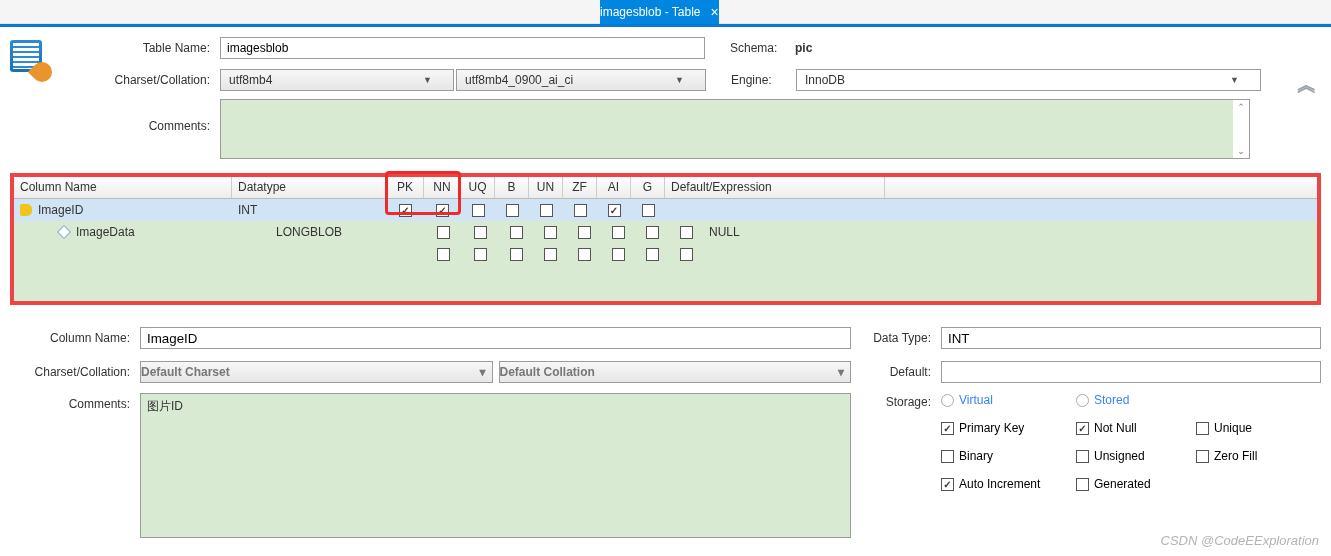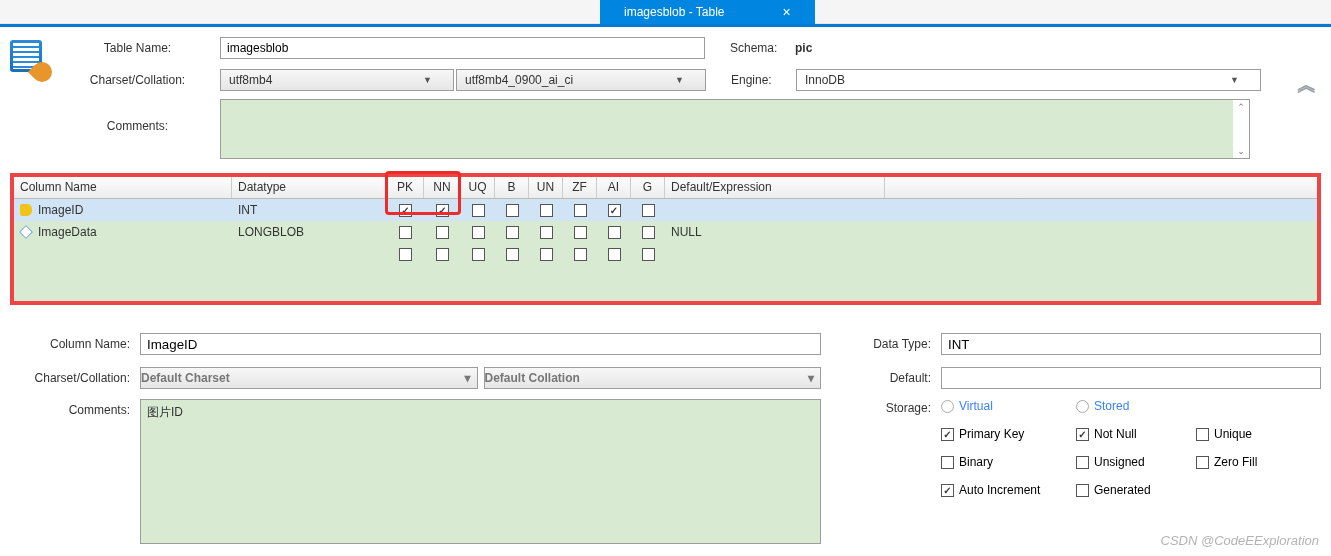--- a/index.html
+++ b/index.html
@@ -1,32 +1,32 @@
 <!DOCTYPE html>
 <html><head>
 <meta charset="utf-8">
 <style>
 * { box-sizing: border-box; margin: 0; padding: 0; }
 body { font-family: "Segoe UI", Tahoma, sans-serif; font-size: 12px; color: #333; background: #fff; width: 1331px; }
 .tab-bar { height: 24px; background: #f5f5f5; display: flex; align-items: center; border-bottom: 1px solid #e6e6e6; }
 .tab-spacer { width: 600px; height: 20px; }
-.tab-active { background: #0085e0; color: #fff; height: 24px; display: flex; align-items: center; padding: 0 24px; font-size: 12px; gap: 48px; }
+.tab-active { background: #0085e0; color: #fff; height: 24px; display: flex; align-items: center; padding: 0 0; font-size: 12px; }
 .tab-close { margin-left: 10px; font-size: 14px; cursor: pointer; }
 .blue-line { height: 3px; background: #0b78d1; }
 
 .header-row { display: flex; padding: 8px 10px 0 10px; }
 .icon-area { width: 55px; padding-top: 5px; }
 .table-icon { width: 38px; height: 38px; position: relative; }
 .table-icon .sheet { width: 32px; height: 32px; background: linear-gradient(#2b8bd6,#1a6fb5); border-radius: 3px; position: relative; }
 .table-icon .sheet::before { content:""; position:absolute; left:3px; top:3px; right:3px; bottom:3px; background: repeating-linear-gradient(#fff,#fff 3px,#2b8bd6 3px,#2b8bd6 5px); }
 .table-icon .wrench { position:absolute; right:-4px; bottom:-4px; width:20px; height:20px; background:#e8962b; border-radius:50% 50% 50% 0; transform:rotate(45deg); }
 
 .form-area { flex: 1; }
 .form-row { display: flex; align-items: center; min-height: 26px; margin-bottom: 6px; }
-.form-label { width: 155px; text-align: center; padding-right: 10px; font-size: 12px; }
+.form-label { width: 155px; text-align: right; padding-right: 10px; font-size: 12px; }
 .text-input { border: 1px solid #9c9c9c; height: 22px; padding: 2px 6px; font-size: 12px; background:#fff; }
 .text-input.tn { width: 485px; }
 .combo { border: 1px solid #9c9c9c; height: 22px; background: linear-gradient(#f7f7f7,#e6e6e6); display:flex; align-items:center; justify-content:space-between; padding: 0 21px 0 8px; font-size:12px; }
 .combo .arr { font-size:9px; color:#555; }
 .combo.c1 { width: 234px; }
 .combo.c2 { width: 250px; margin-left:2px; }
 .schema-label { margin-left: 25px; width: 65px; }
 .schema-val { font-weight: bold; text-align: center; }
 .engine-label { margin-left: 25px; width: 65px; }
 .combo.engine { width: 465px; background:#fff; }
@@ -48,35 +48,35 @@
 .gh.un { width: 34px; text-align:center; }
 .gh.zf { width: 34px; text-align:center; }
 .gh.ai { width: 34px; text-align:center; }
 .gh.g  { width: 34px; text-align:center; }
 .gh.de { width: 220px; }
 .gh.fill { flex:1; border-right:none; }
 
 .grid-body { background:#d9ead3; min-height:102px; }
 .grow { display:flex; height:22px; align-items:center; font-size:12px; }
 .grow.sel { background:#d0e4f6; }
-.grow.r2 { background:#d9ead3; }
+.grow.r2 { background:#d9ead3;padding-left:38px; }
 .gc { padding: 0 6px; display:flex; align-items:center; }
 .gc.cn { width:218px; }
 .gc.dt { width:155px; }
 .gc.ck { width:37px; justify-content:center; }
 .gc.ck2 { width:34px; justify-content:center; }
 .gc.de { width:220px; }
 .icon-key { width:12px; height:12px; background:#f0c419; border-radius:2px 5px 5px 2px; margin-right:6px; display:inline-block; }
 .icon-diamond { width:10px; height:10px; background:#fff; border:1px solid #7aa9d0; transform:rotate(45deg); margin: 0 7px 0 1px; display:inline-block; }
 .cb { width:13px; height:13px; border:1px solid #555; background:#fff; display:flex; align-items:center; justify-content:center; font-size:10px; }
 .cb.checked::after { content:"✓"; color:#333; font-weight:bold; }
 
 .highlight-box { position:absolute; border:3px solid #ee2b2b; border-radius:4px; pointer-events:none; }
 
-.detail-area { display:flex; margin: 26px 10px 0 10px; gap: 30px; }
+.detail-area { display:flex; margin: 20px 10px 0 10px; }
 .detail-left { flex: 1; }
 .detail-right { width: 470px; }
 .drow { display:flex; align-items:center; min-height:26px; margin-bottom:8px; }
 .dlabel { width: 130px; text-align:right; padding-right:10px; }
 .dinput { border:1px solid #9c9c9c; height:22px; padding:2px 6px; flex:1; background:#fff; }
 .dcombo { border:1px solid #9c9c9c; height:22px; background: linear-gradient(#f7f7f7,#e6e6e6); flex:1; display:flex; align-items:center; justify-content:space-between; padding:0 6px 0 0; color:#777;font-weight:bold; }
 .dcombo.half { flex:1; }
 .dcomment { border:1px solid #9c9c9c; background:#d9ead3; height:145px; flex:1; padding:4px 6px; }
 
 .radio { width:13px; height:13px; border:1px solid #aaa; border-radius:50%; background:#fff; display:inline-block; margin-right:5px; vertical-align:middle; }

